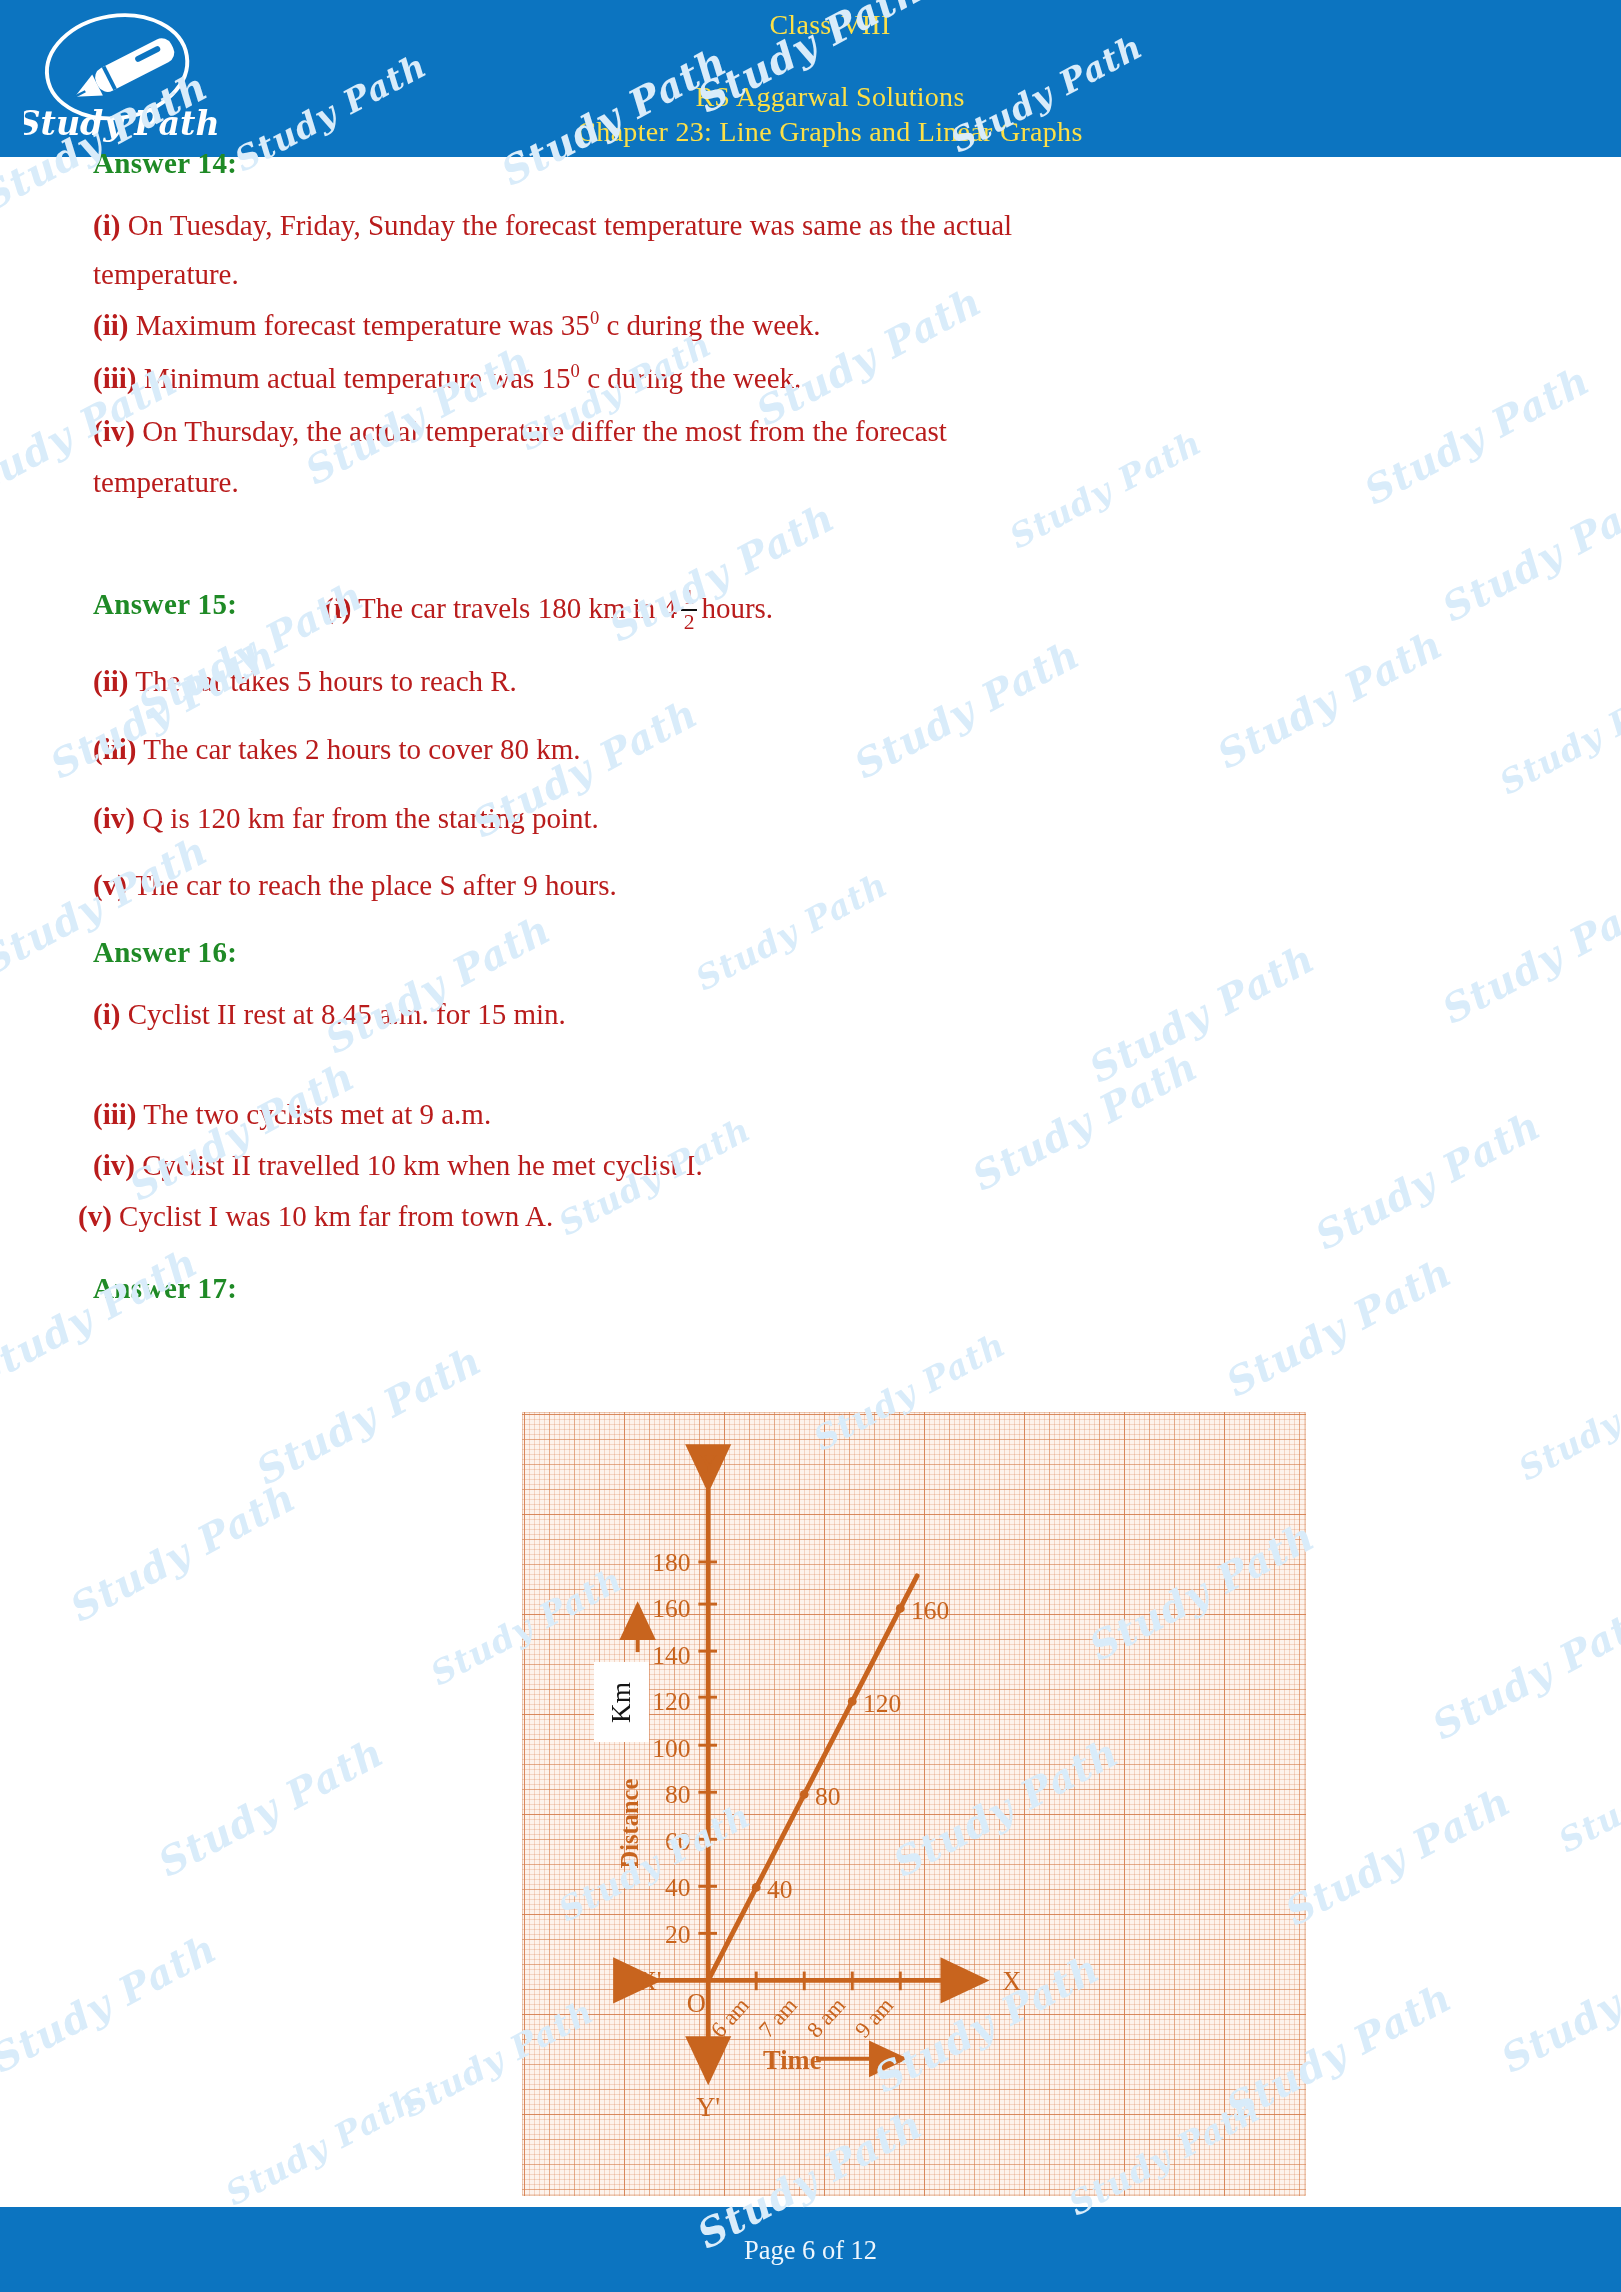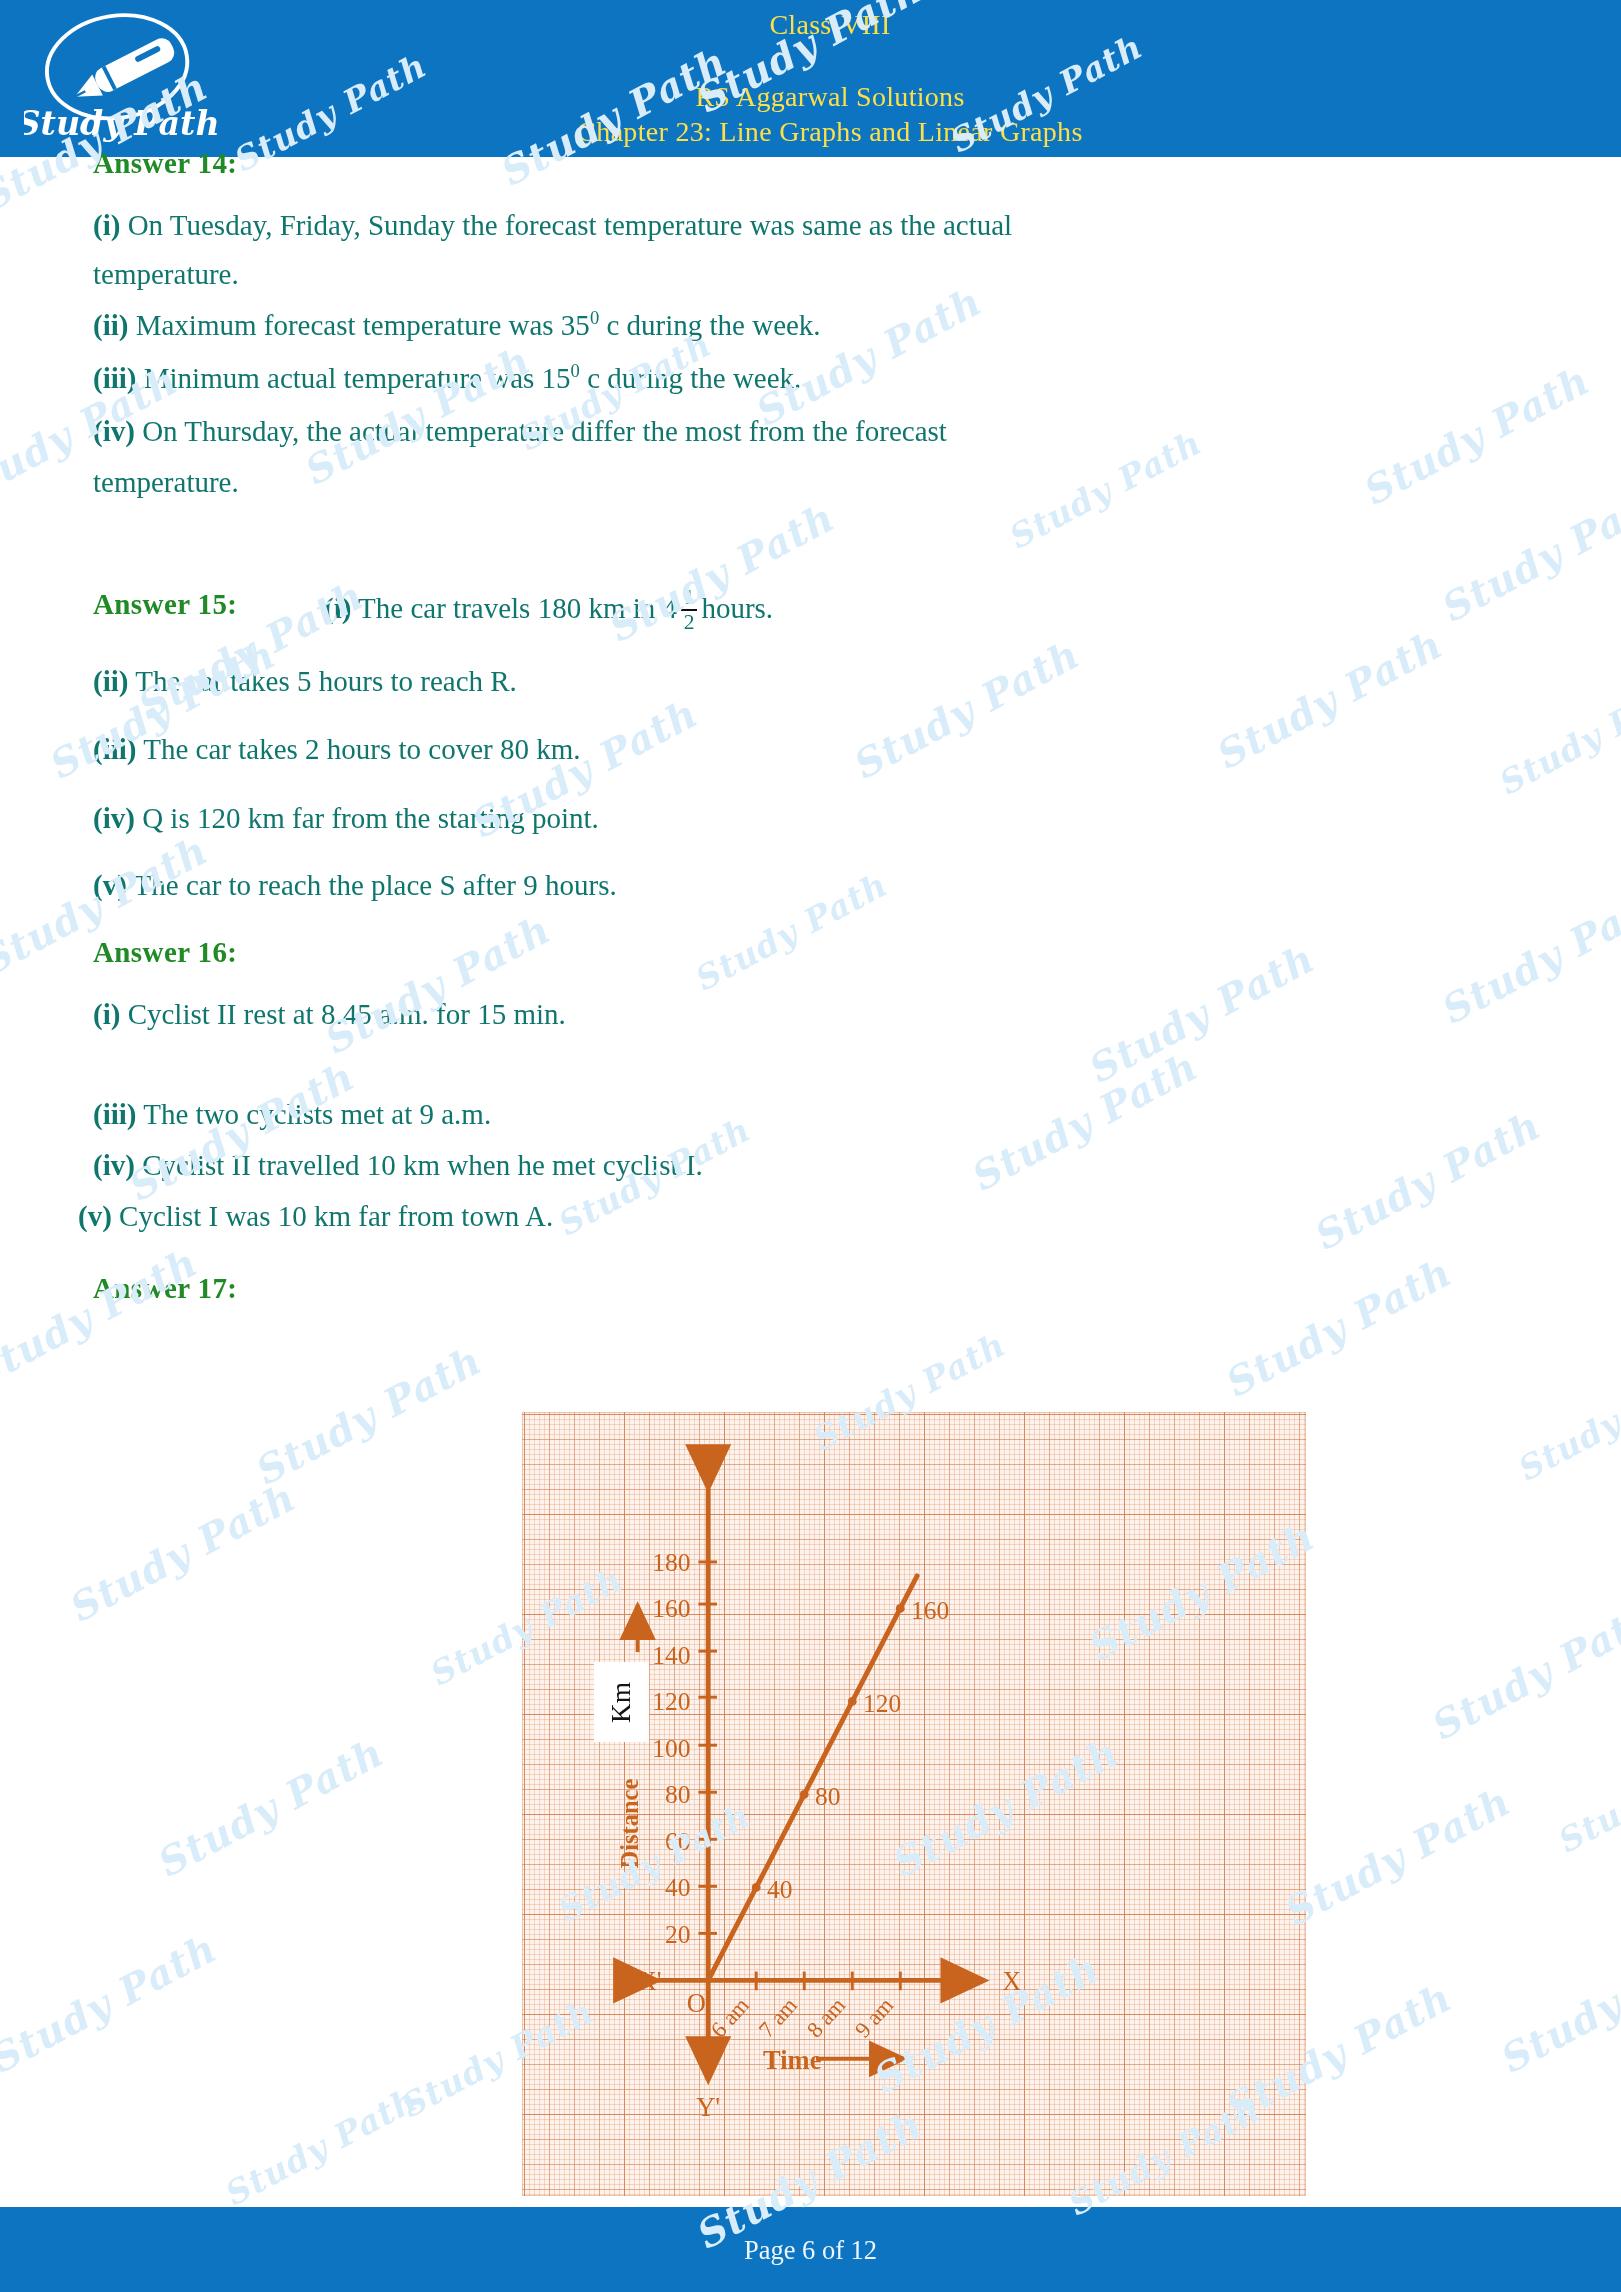--- a/index.html
+++ b/index.html
@@ -70,21 +70,21 @@
   }
   .ans-head {
     color: #1f8a26;
     font-weight: bold;
     font-size: 29px;
     letter-spacing: 0.4px;
     display: inline-block;
   }
   .line {
     font-size: 29px;
-    color: #0f766e;
+    color: #b91c1c;
     line-height: 1.32;
     white-space: nowrap;
   }
   .rn { font-weight: 600; }
   .sup { font-size: 18.6px; vertical-align: super; }
 
   .frac {
     display: inline-flex;
     flex-direction: column;
     align-items: center;

